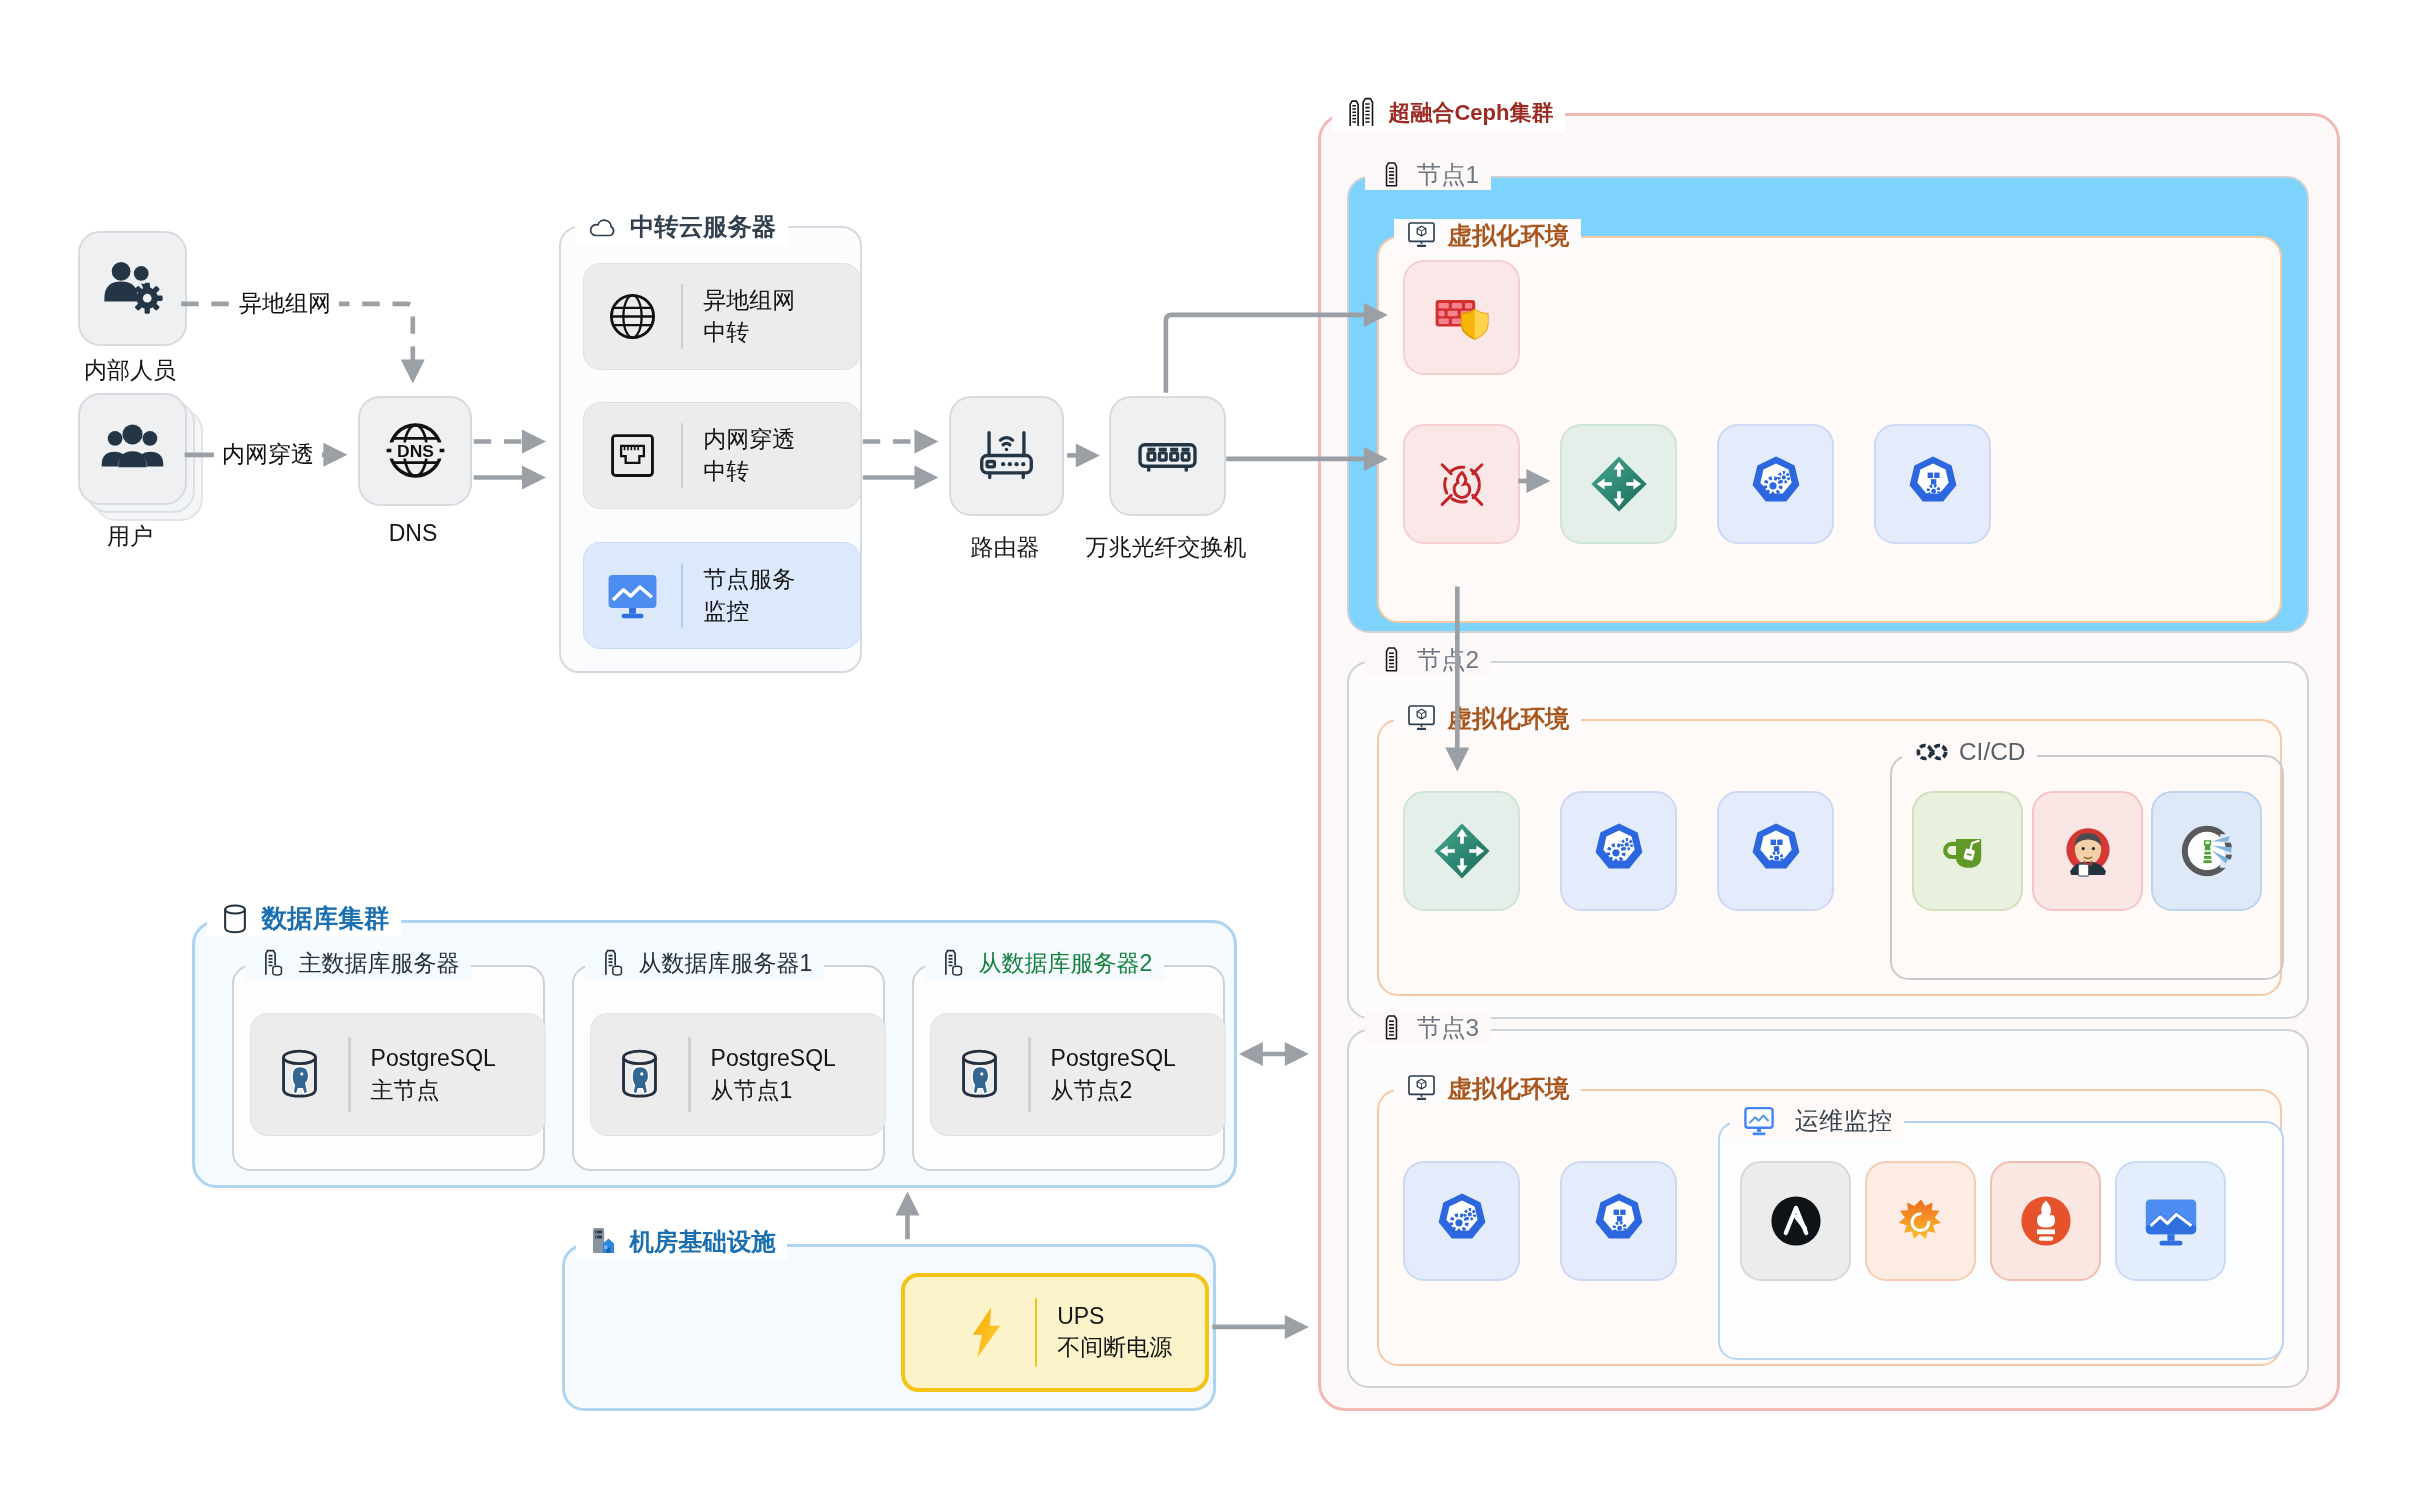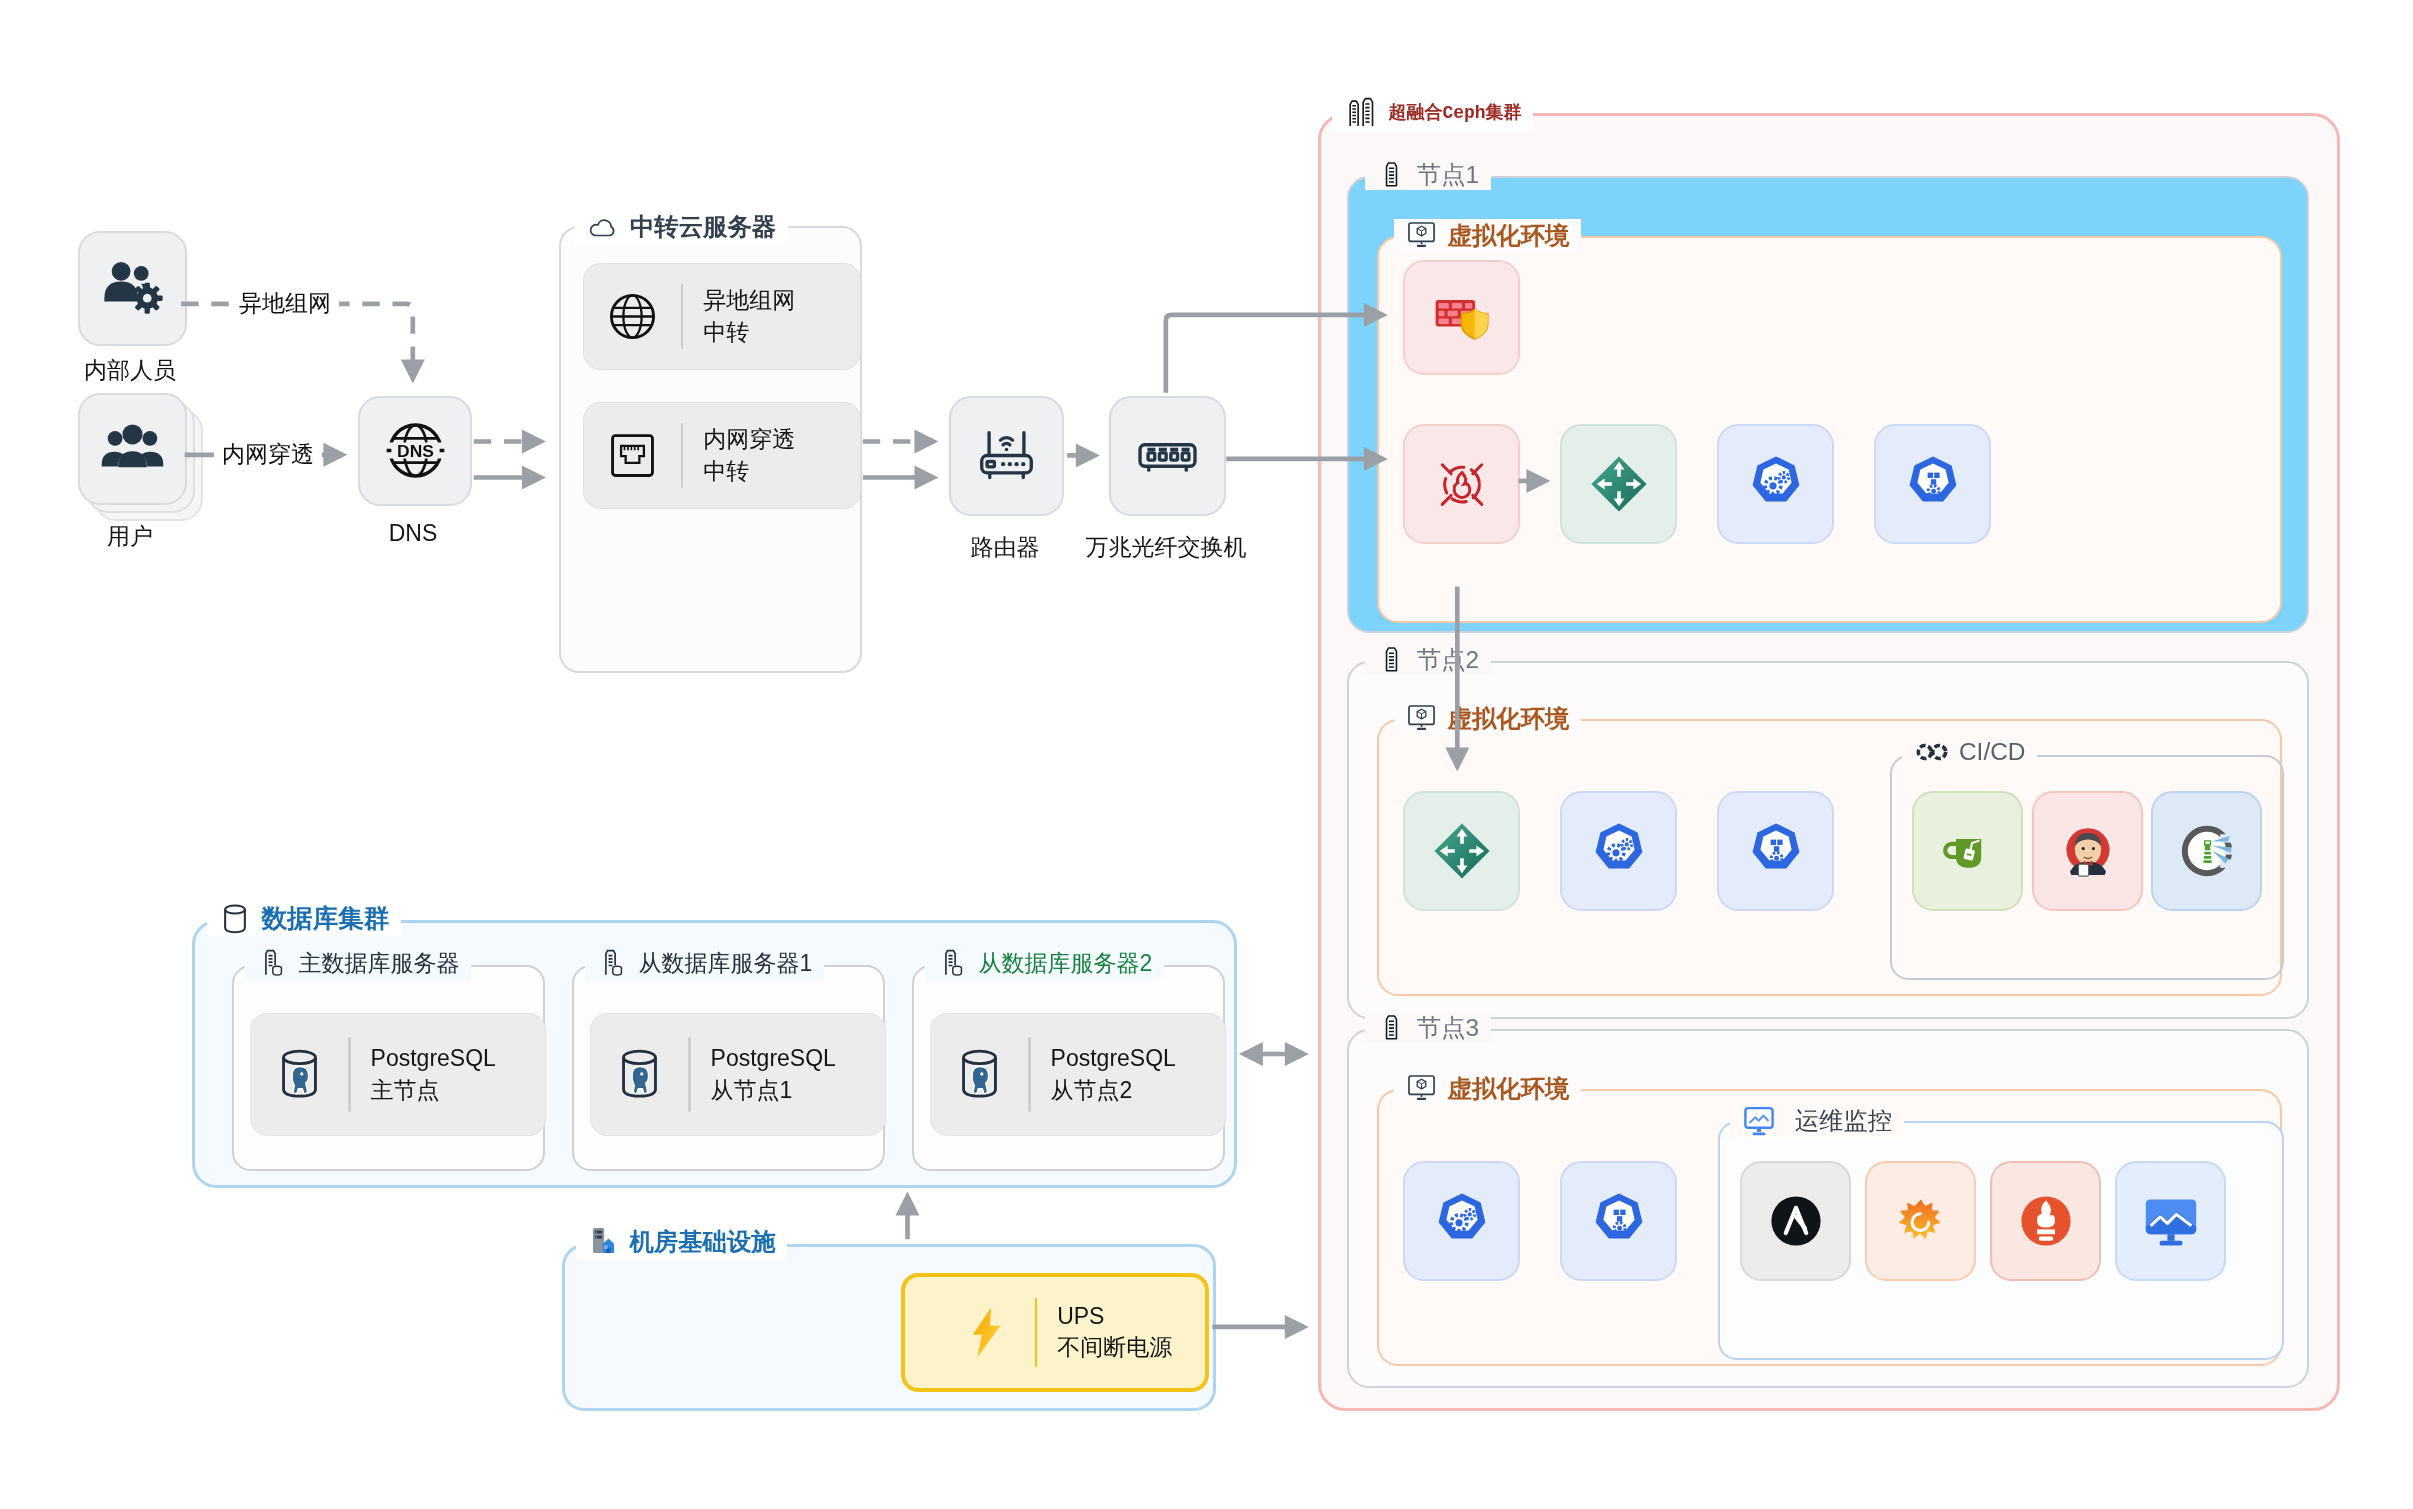--- a/index.html
+++ b/index.html
@@ -132,20 +132,35 @@
           <path d="M36 33v8M42 33v8M48 33v8M54 33v8M60 33v8" stroke="#111" stroke-width="3"></path>
         </svg>
       </span>
       <span class="div" style="background:#c9cdd2;"></span>
       <span class="rtx">
           <div>内网穿透</div>
           <div>中转</div>
         </span>
     </div>
 
+    <div class="rowcard" style="left:22px;top:314px;width:256px;height:105px;background:#dce8fb;border:1.7px solid #c7dbf8;">
+      <span class="ric">
+        <svg viewBox="0 0 100 100">
+          <rect x="8" y="14" width="84" height="58" rx="7" fill="#4d8df2"></rect>
+          <path d="M16 58l18-18 13 11 16-16 21 18" stroke="#fff" stroke-width="6" fill="none" stroke-linejoin="round"></path>
+          <rect x="44" y="72" width="12" height="10" fill="#2f6fe0"></rect>
+          <rect x="31" y="82" width="38" height="8" rx="3" fill="#2f6fe0"></rect>
+        </svg>
+      </span>
+      <span class="div" style="background:#b6cdf0;"></span>
+      <span class="rtx">
+          <div>节点服务</div>
+          <div>监控</div>
+        </span>
+    </div>
   </div>
 
   <div class="bigbox" style="left:949px;top:396px;width:111px;height:116px;">
     <span>
       <svg viewBox="0 0 100 100">
         <g stroke="#243645" stroke-width="5" fill="none" stroke-linecap="round">
           <path d="M24 16v34M76 16v34"></path>
           <path d="M41 27a13 13 0 0 1 18 0"></path>
             <path d="M45 34a7 7 0 0 1 10 0"></path>
           <rect x="13" y="50" width="74" height="26" rx="8"></rect>
@@ -173,21 +188,21 @@
           <rect x="55" y="46" width="10" height="11" rx="2"></rect>
             <rect x="72" y="46" width="10" height="11" rx="2"></rect>
           <path d="M22 66v8M78 66v8"></path>
         </g>
       </svg>
     </span>
   </div>
   <div class="lbl" style="left:1166px;top:532px;">万兆光纤交换机</div>
 
   <div class="grp" style="left:1318px;top:113px;width:1016px;height:1292px;border-width:3.5px;border-color:#f2b8b4;border-radius:27px;background:#fdf8f8;">
-    <div class="hdr" style="left:10.5px;top:-21px;background:#ffffff;color:#9c2b23;font-size:18px;font-weight:700;font-family:Liberation Mono, monospace;">
+    <div class="hdr" style="left:10.5px;top:-21px;background:#ffffff;color:#9c2b23;font-size:22px;font-weight:700;">
       <span class="hicon">
         <svg viewBox="0 0 100 100" width="36" height="36">
           <g stroke="#15191d" stroke-width="4.5" fill="none" stroke-linejoin="round">
             <path d="M20 86V26l5-9h12l5 9v60"></path>
             <path d="M26 30h10M26 39h10M26 48h10M26 57h10M26 66h10M26 75h10"></path>
             <path d="M56 86V20l6-10h14l6 10v66"></path>
             <path d="M62 25h12M62 35h12M62 45h12M62 55h12M62 65h12M62 75h12"></path>
           </g>
         </svg>
       </span>

